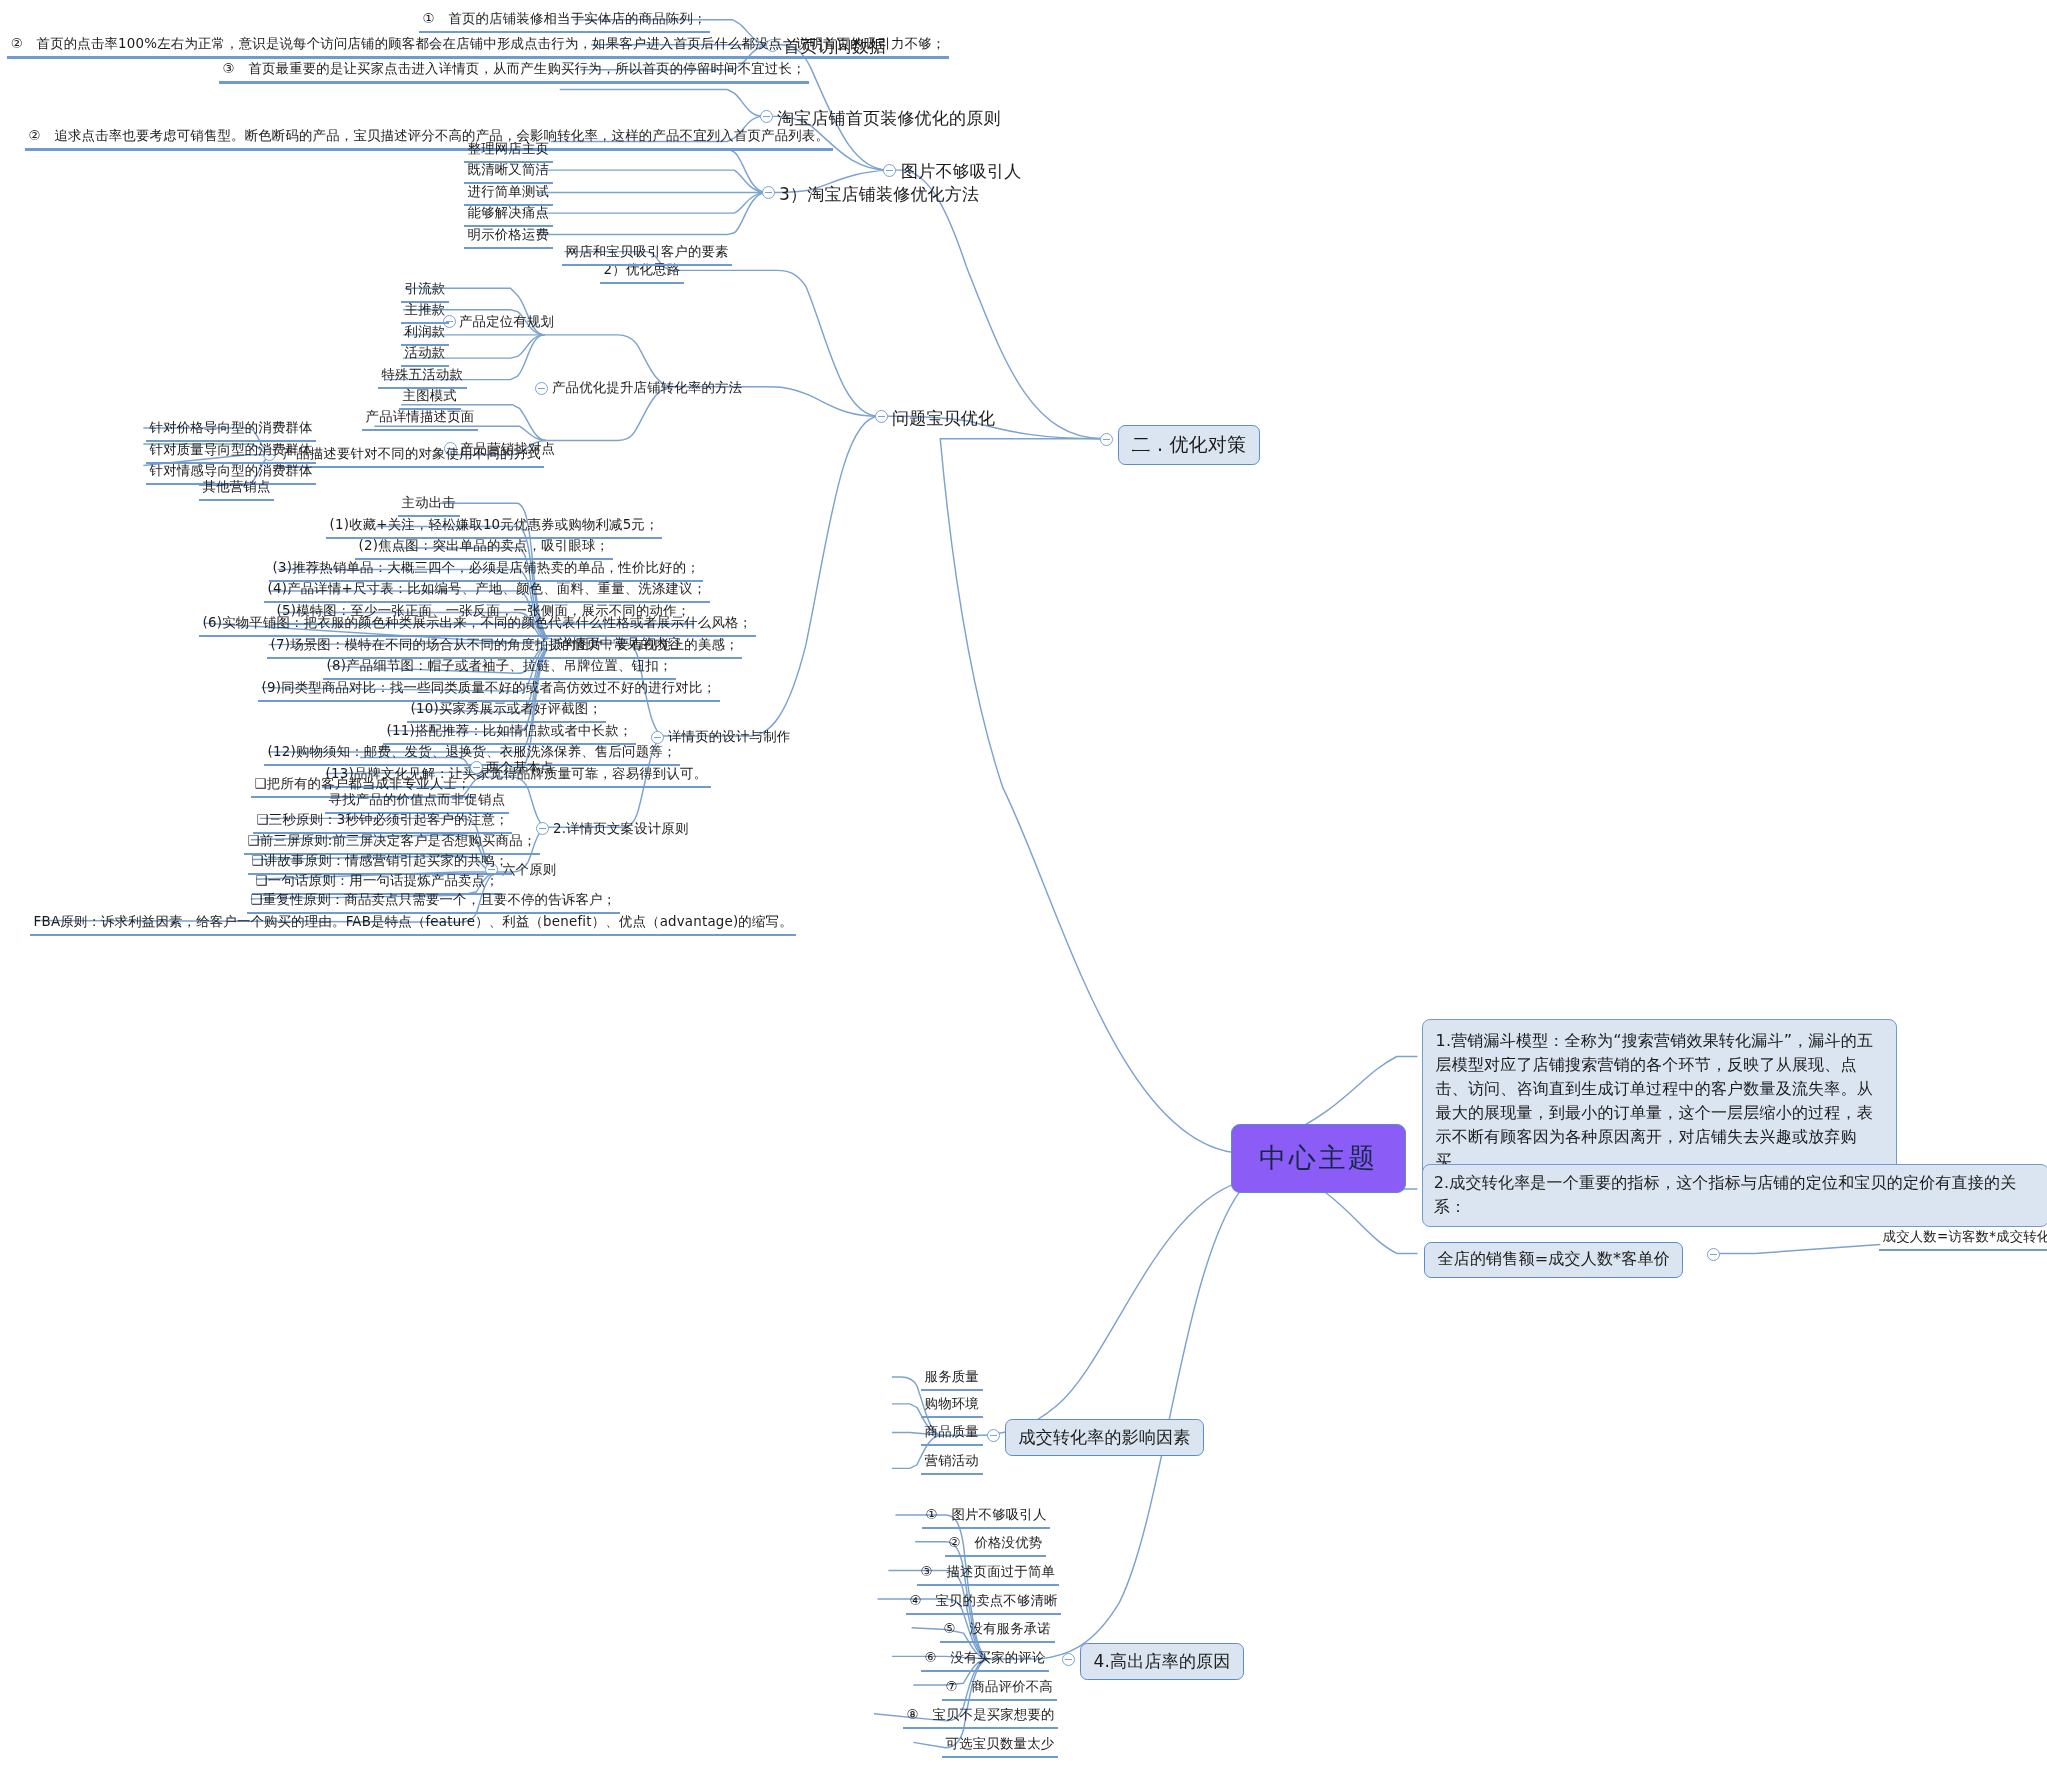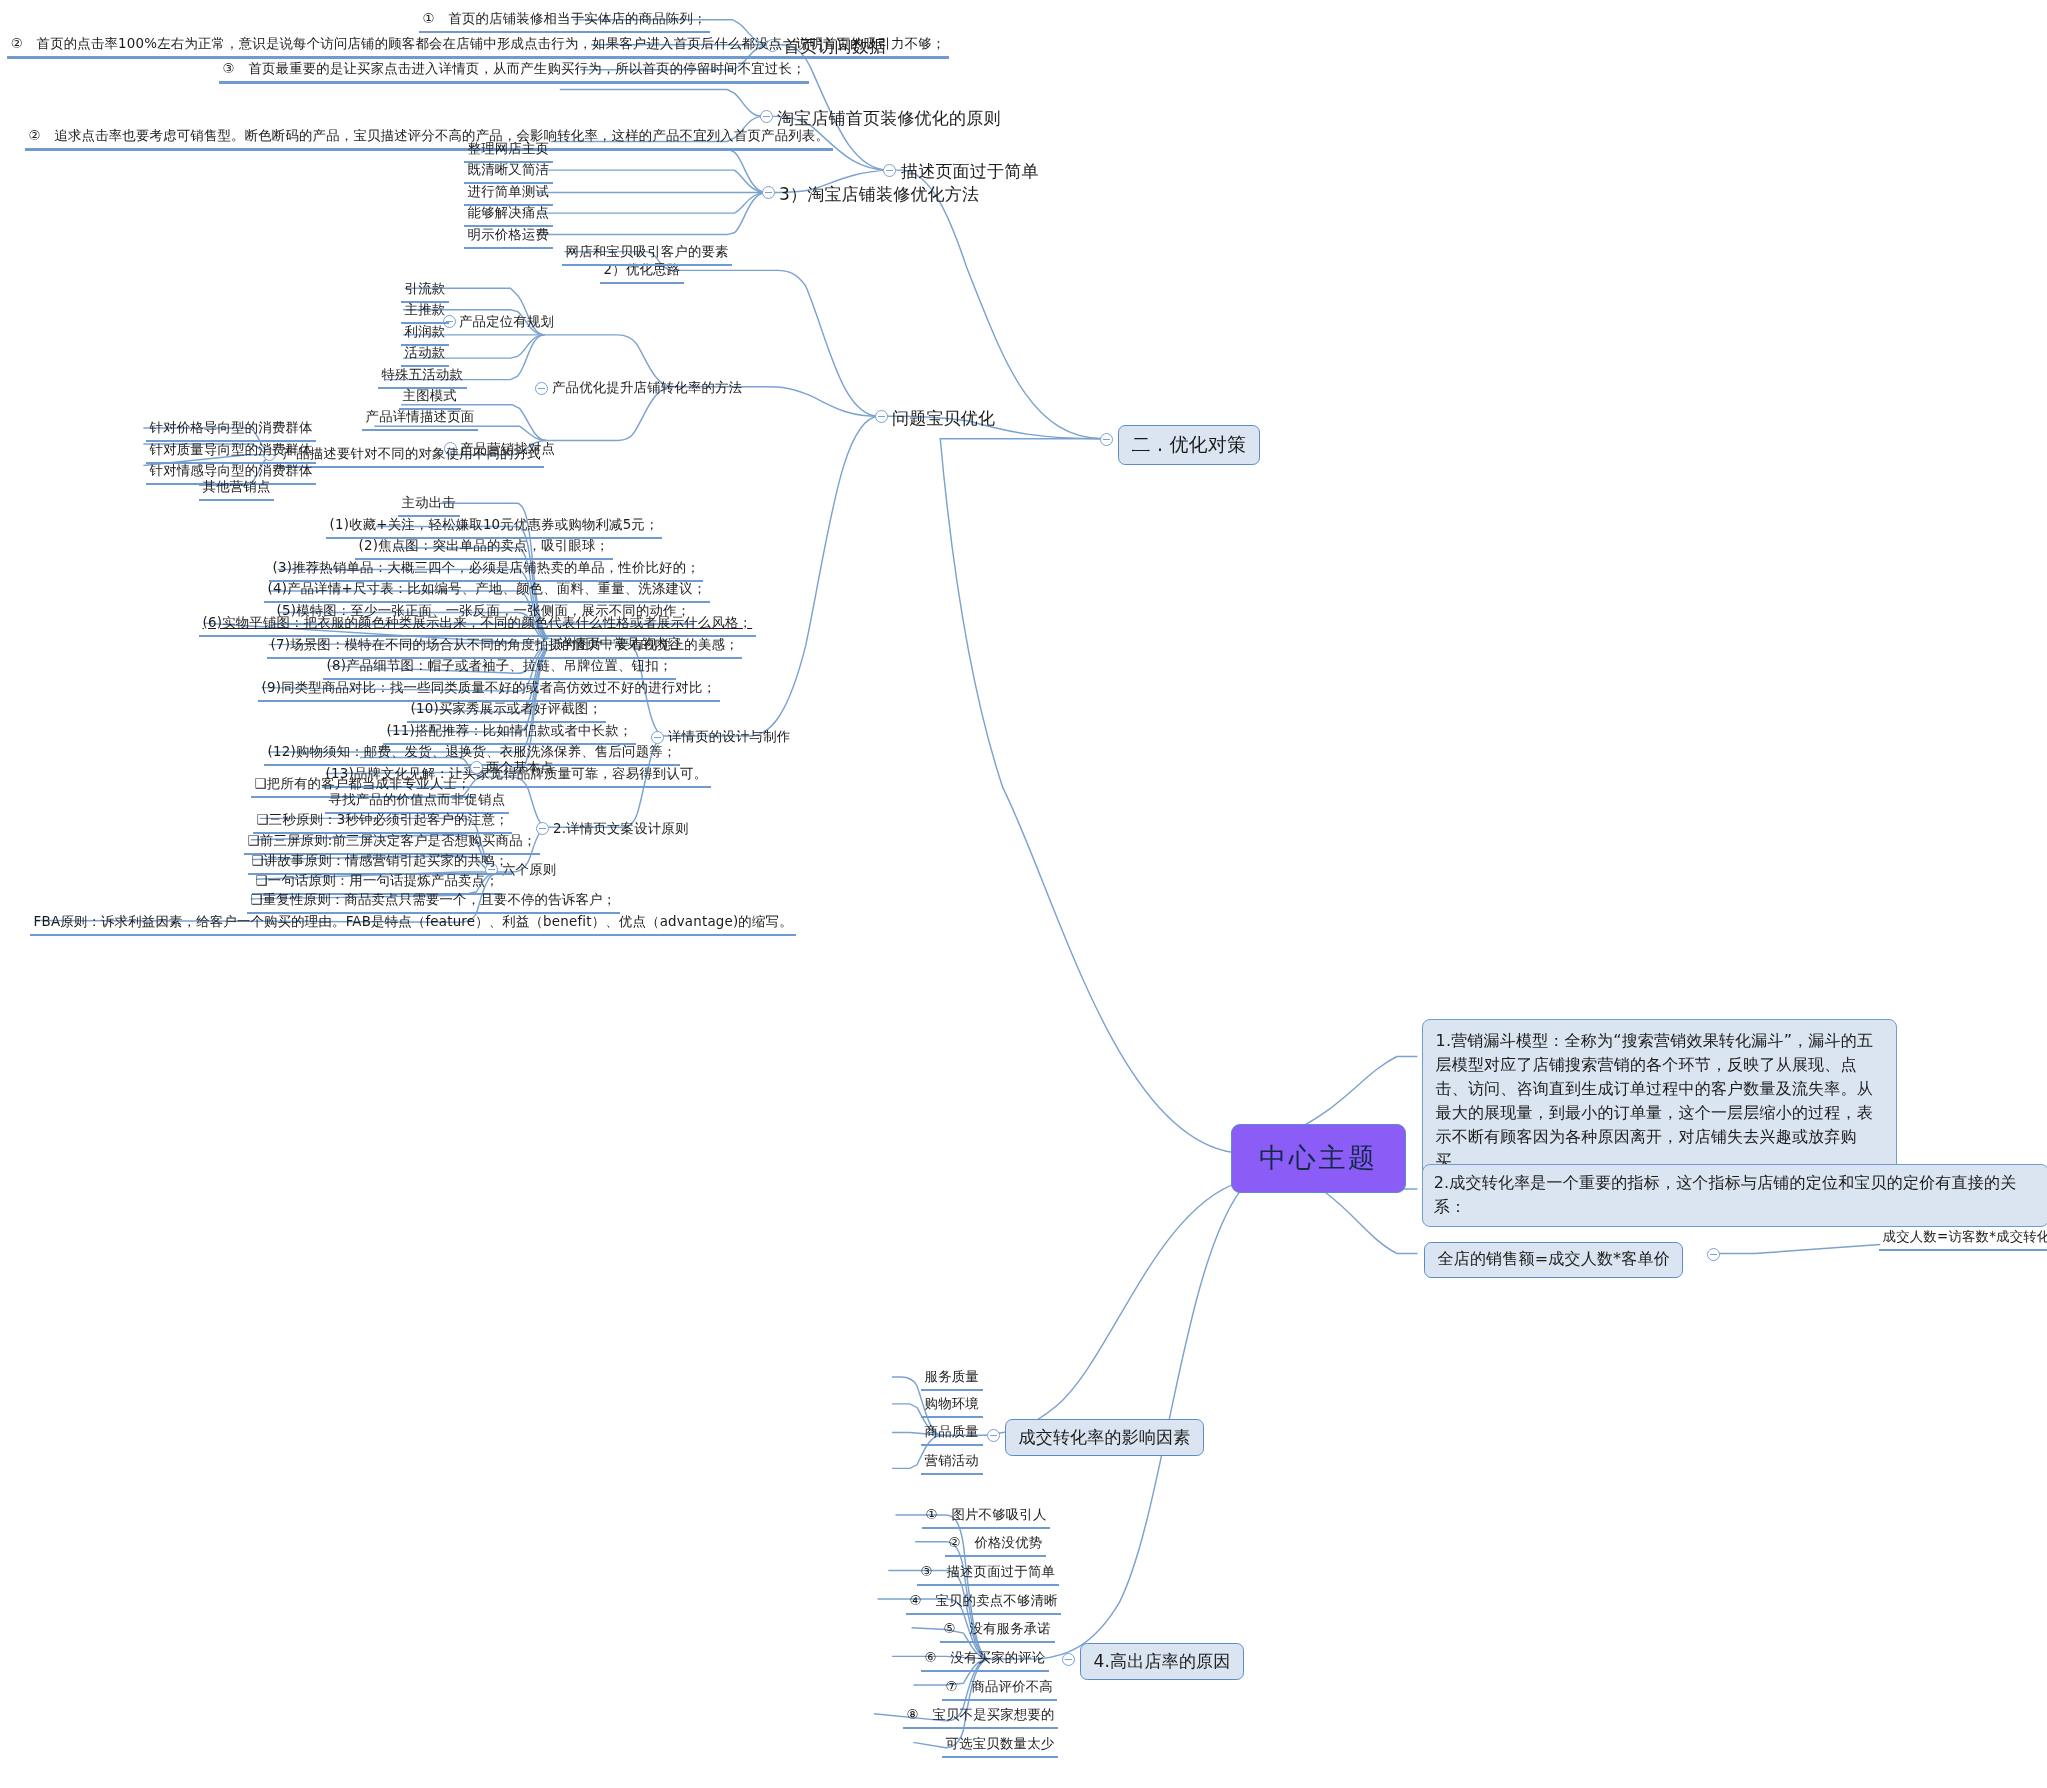--- a/index.html
+++ b/index.html
@@ -196,21 +196,21 @@
 
       <path d="M1913 1400 L 1960 1400 L 2100 1390"></path>
     </g>
   </svg>
 
   <div class="node center" style="left:1231px;top:1124px;">中心主题</div>
 
   <div class="node box branchlabel big" style="left:1118px;top:419px;">二 . 优化对策</div>
   <div class="toggle" style="left:1100px;top:433px;"></div>
 
-  <div class="node branchlabel" style="left:901px;top:159px;">描述页面过于简单</div>
+  <div class="node branchlabel" style="left:901px;top:159px;">图片不够吸引人</div>
   <div class="toggle" style="left:883px;top:164px;"></div>
 
   <div class="node branchlabel" style="left:783px;top:34px;">首页访问数据</div>
   <div class="toggle" style="left:766px;top:39px;"></div>
 
   <div class="node uline" style="left:419px;top:9px;">①　首页的店铺装修相当于实体店的商品陈列；</div>
   <div class="node uline thick" style="left:7.2px;top:34px;">②　首页的点击率100%左右为正常，意识是说每个访问店铺的顾客都会在店铺中形成点击行为，如果客户进入首页后什么都没点，说明首页的吸引力不够；</div>
   <div class="node uline thick" style="left:219px;top:59px;">③　首页最重要的是让买家点击进入详情页，从而产生购买行为，所以首页的停留时间不宜过长；</div>
 
   <div class="node branchlabel" style="left:777px;top:106px;">淘宝店铺首页装修优化的原则</div>
@@ -264,21 +264,21 @@
 
   <div class="node" style="left:559px;top:634px;">详情页中常见的内容</div>
   <div class="toggle" style="left:543px;top:638px;"></div>
 
   <div class="node uline" style="left:398px;top:493px;">主动出击</div>
   <div class="node uline" style="left:326px;top:515px;">(1)收藏+关注，轻松嫌取10元优惠券或购物利减5元；</div>
   <div class="node uline" style="left:355px;top:536px;">(2)焦点图：突出单品的卖点，吸引眼球；</div>
   <div class="node uline" style="left:269px;top:558px;">(3)推荐热销单品：大概三四个，必须是店铺热卖的单品，性价比好的；</div>
   <div class="node uline" style="left:264px;top:579px;">(4)产品详情+尺寸表：比如编号、产地、颜色、面料、重量、洗涤建议；</div>
   <div class="node uline" style="left:273px;top:601px;">(5)模特图：至少一张正面、一张反面，一张侧面，展示不同的动作；</div>
-  <div class="node uline" style="left:199px;top:613px;text-decoration:underline;">(6)实物平铺图：把衣服的颜色种类展示出来，不同的颜色代表什么性格或者展示什么风格；</div>
+  <div class="node uline" style="left:199px;top:613px;">(6)实物平铺图：把衣服的颜色种类展示出来，不同的颜色代表什么性格或者展示什么风格；</div>
   <div class="node uline" style="left:267px;top:635px;">(7)场景图：模特在不同的场合从不同的角度拍摄的图片，要有视觉上的美感；</div>
   <div class="node uline" style="left:323px;top:656px;">(8)产品细节图：帽子或者袖子、拉链、吊牌位置、钮扣；</div>
   <div class="node uline" style="left:258px;top:678px;">(9)同类型商品对比：找一些同类质量不好的或者高仿效过不好的进行对比；</div>
   <div class="node uline" style="left:407px;top:699px;">(10)买家秀展示或者好评截图；</div>
   <div class="node uline" style="left:383px;top:721px;">(11)搭配推荐：比如情侣款或者中长款；</div>
   <div class="node uline" style="left:264px;top:742px;">(12)购物须知：邮费、发货、退换货、衣服洗涤保养、售后问题等；</div>
   <div class="node uline" style="left:322px;top:764px;">(13)品牌文化见解：让买家觉得品牌质量可靠，容易得到认可。</div>
 
   <div class="node" style="left:553px;top:819px;">2.详情页文案设计原则</div>
   <div class="toggle" style="left:536px;top:822px;"></div>

